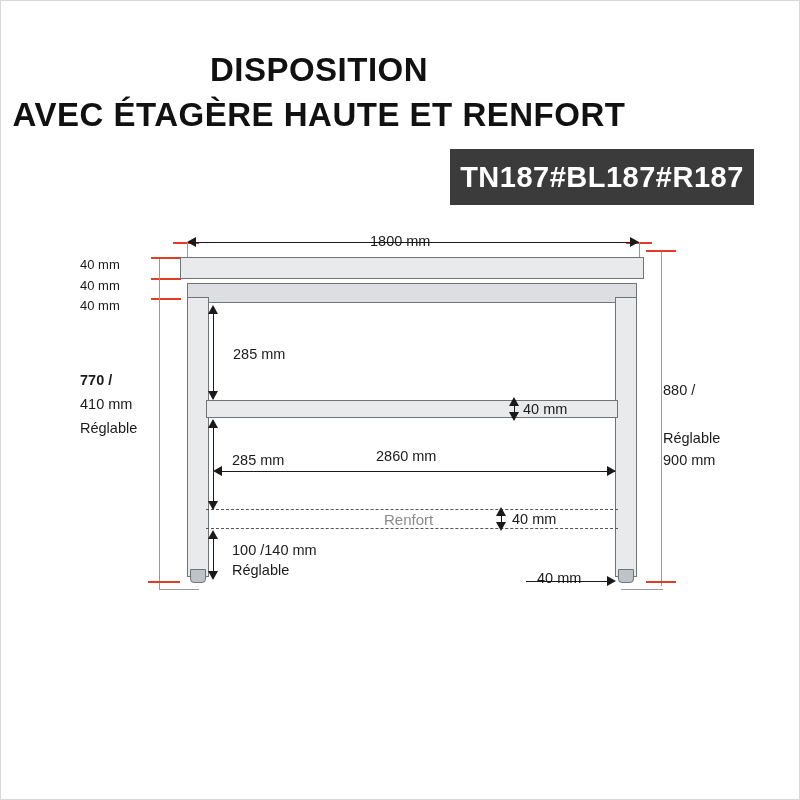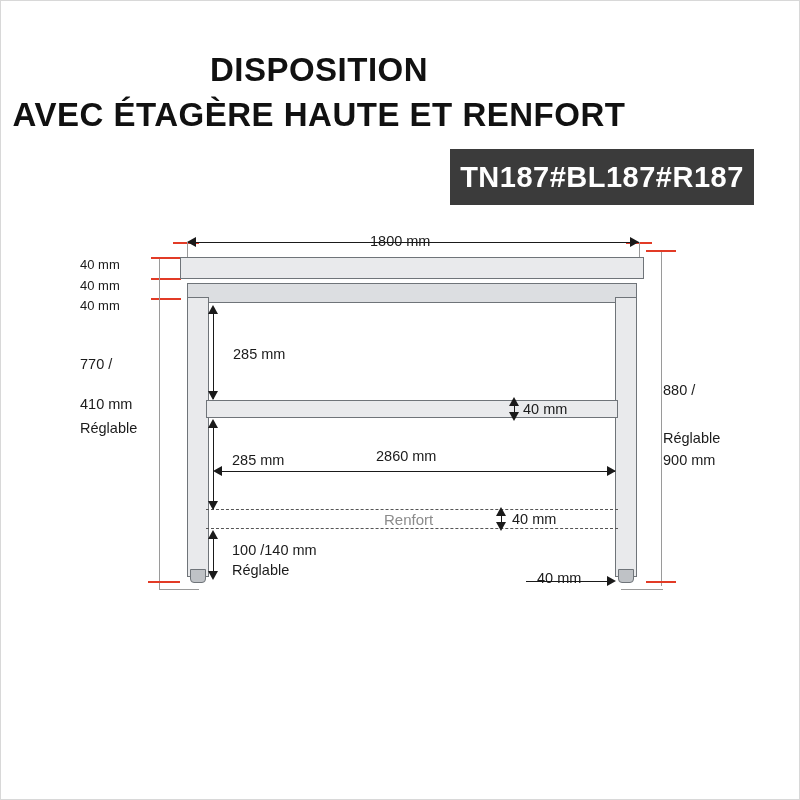--- a/index.html
+++ b/index.html
@@ -175,21 +175,21 @@
   <div class="label small" style="left:79px; top:256px;">40 mm</div>
 
   <div class="ext-red" style="left:150px; top:297px; width:30px;"></div>
   <div class="label small" style="left:79px; top:277px;">40 mm</div>
 
   <div class="label small" style="left:79px; top:297px;">40 mm</div>
 
   <div class="ext-gray-v" style="left:158px; top:258px; height:330px;"></div>
   <div class="ext-gray-v" style="left:660px; top:250px; height:335px;"></div>
 
-  <div class="label" style="left:79px; top:355px;">770 /</div>
+  <div class="label" style="left:79px; top:371px;font-weight:bold;">770 /</div>
   <div class="label" style="left:79px; top:395px;">410 mm</div>
   <div class="label" style="left:79px; top:419px;">Réglable</div>
 
   <div class="label" style="left:662px; top:381px;">880 /</div>
   <div class="label" style="left:662px; top:423px;margin-top:28px;">900 mm</div>
   <div class="label" style="left:662px; top:429px;">Réglable</div>
 
   <div class="ext-red" style="left:645px; top:249px; width:30px;"></div>
   <div class="ext-red" style="left:645px; top:580px; width:30px;"></div>
   <div class="ext-red" style="left:147px; top:580px; width:32px;"></div>

